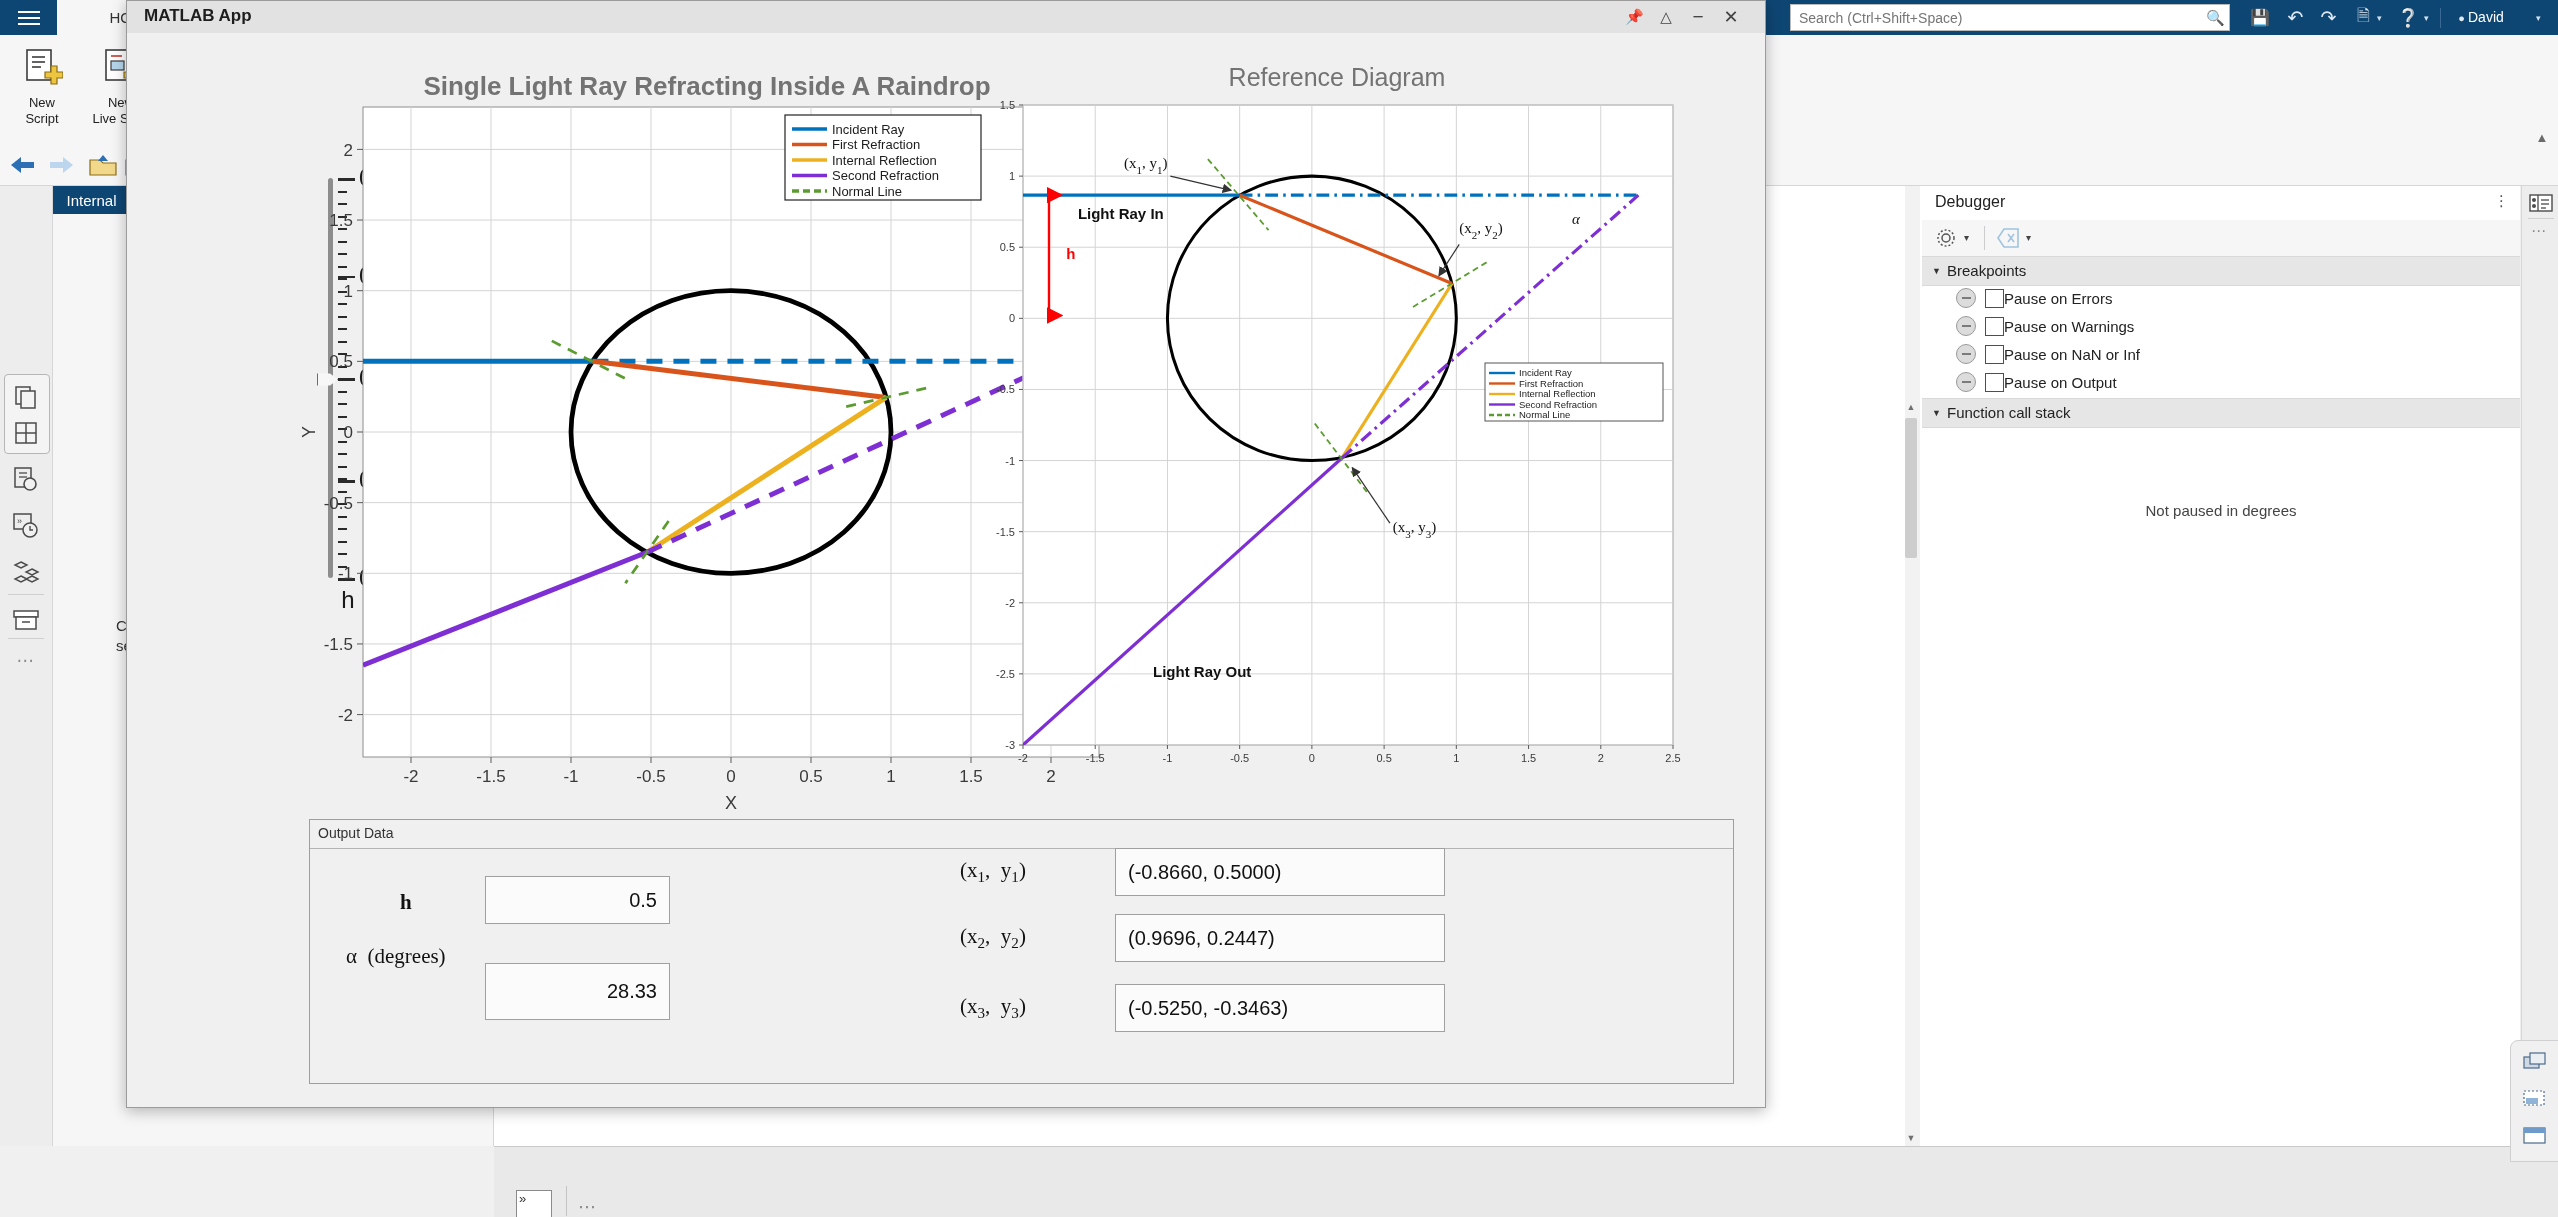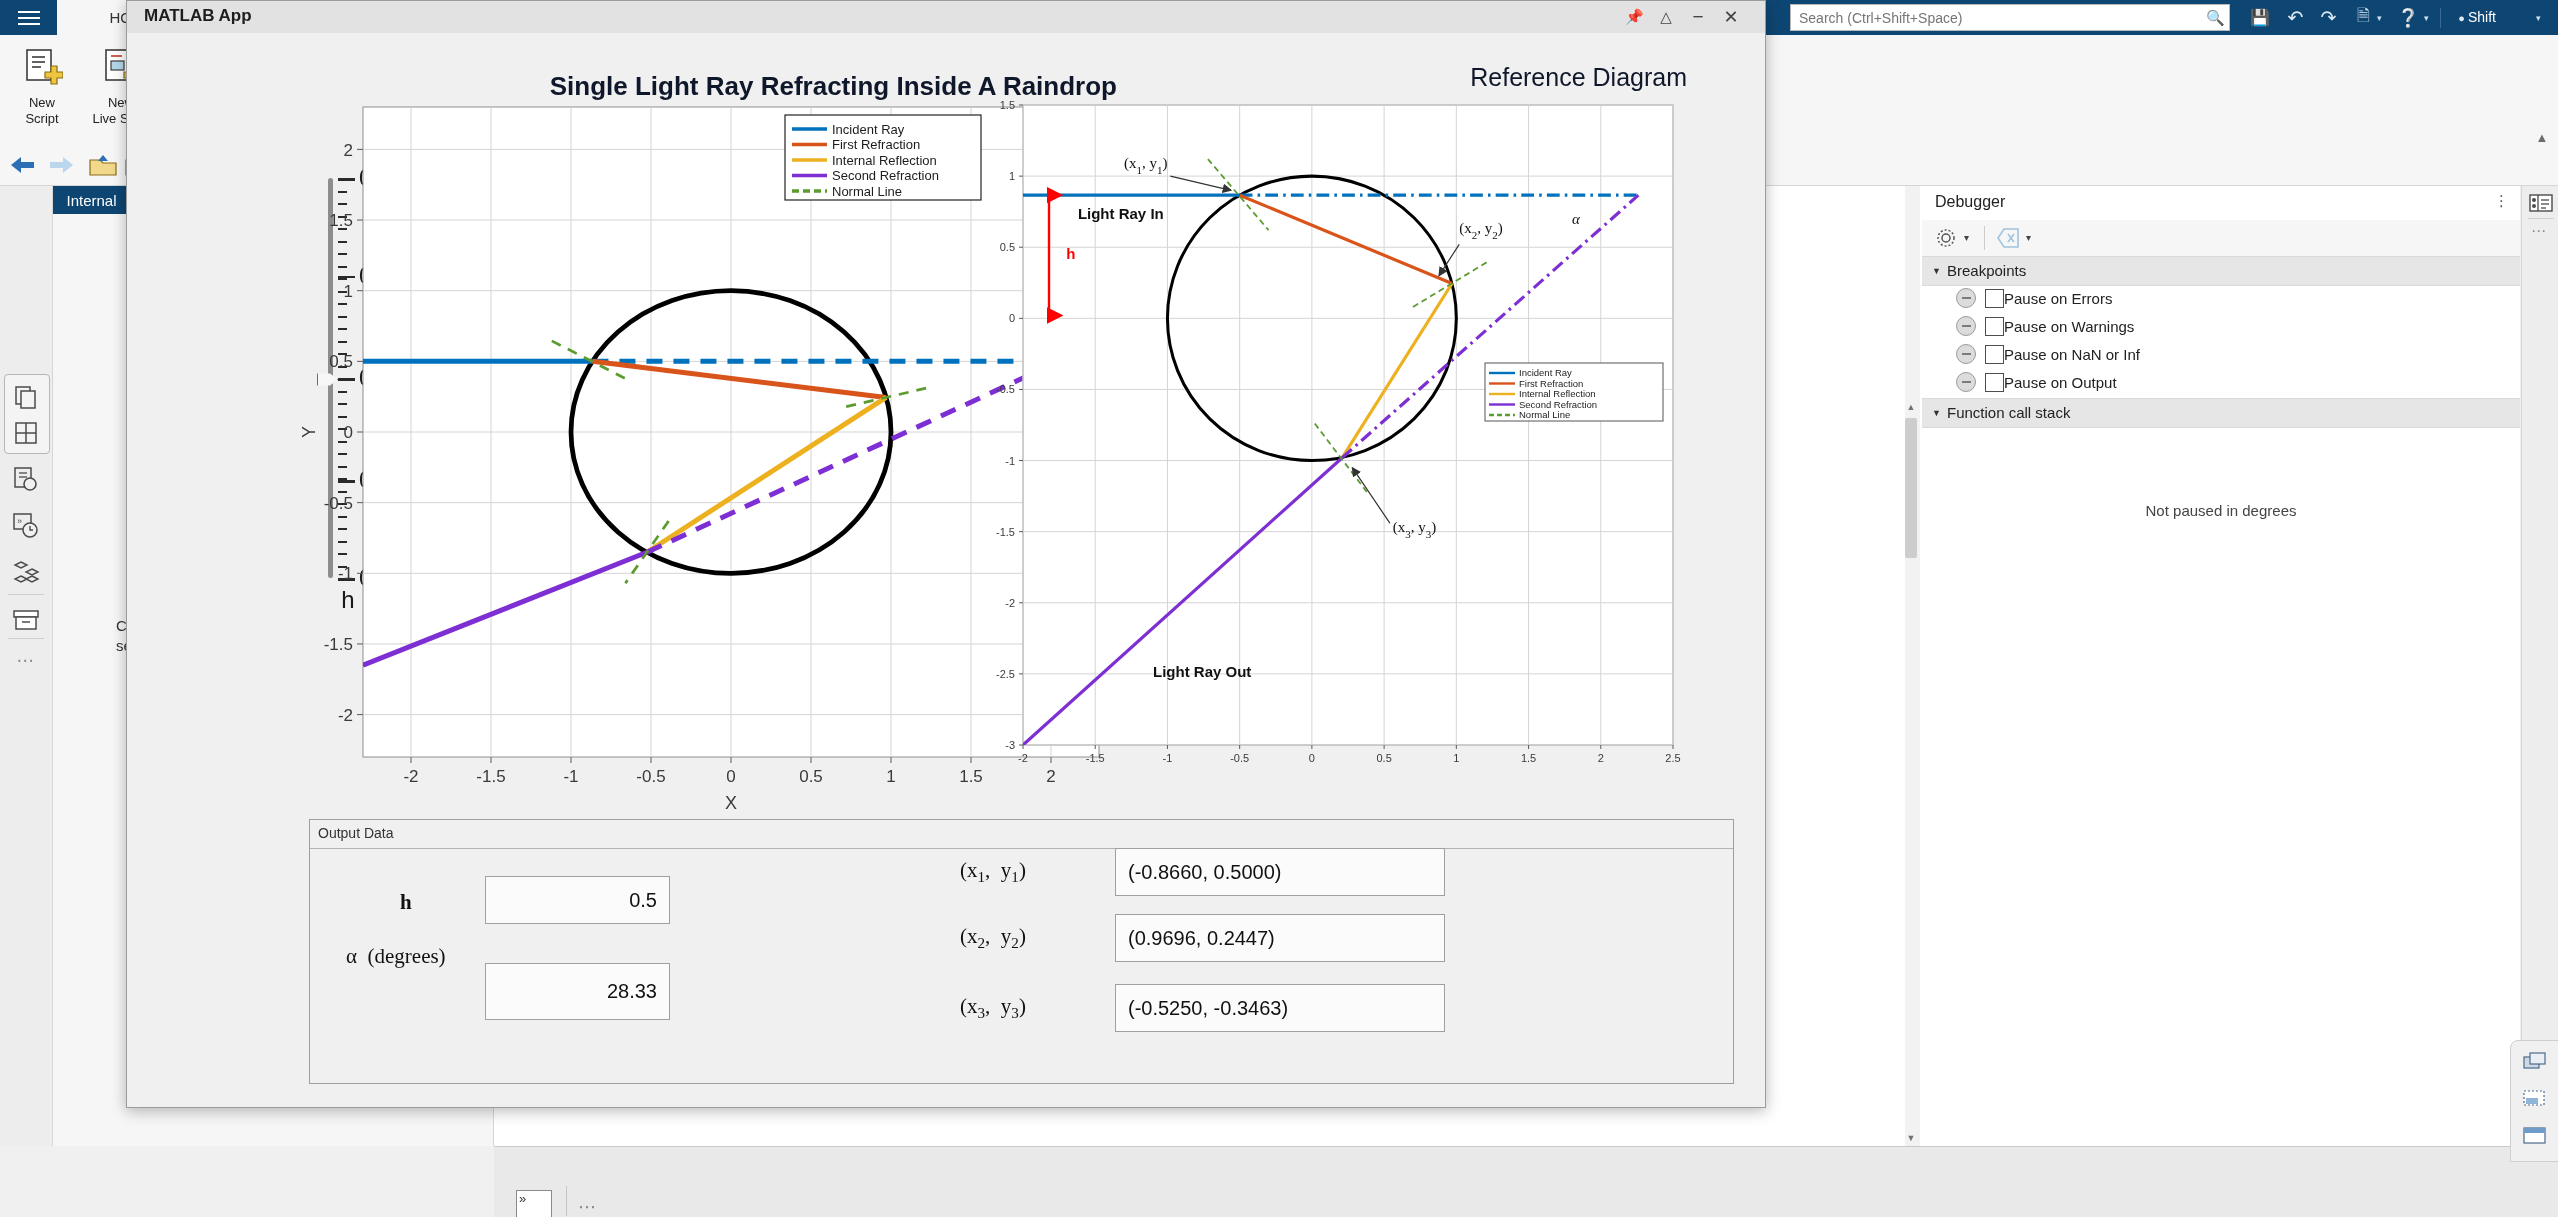--- a/index.html
+++ b/index.html
@@ -99,21 +99,21 @@
   .slider-track{position:absolute;left:15px;top:10px;width:5px;height:400px;background:#8d8d8d;border-radius:3px;}
   .tick{position:absolute;left:25px;height:2px;background:#2a2a2a;}
   .tick.major{width:17px;height:2.5px;}
   .tick.minor{width:9px;}
   .tlab{position:absolute;left:46px;font-size:23px;color:#1a1a1a;transform:translateY(-50%);}
   .slider-thumb{position:absolute;left:4px;width:19px;height:19px;background:#f7f7f7;border:1px solid #6d6d6d;cursor:pointer;
      clip-path:polygon(0% 22%,62% 22%,100% 50%,62% 78%,0% 78%);}
   .slider-lab{position:absolute;left:0px;top:418px;width:70px;text-align:center;font-size:24px;color:#1a1a1a;}
 
   
-  .plot-title{position:absolute;text-align:right;color:#0f172a;}
+  .plot-title{position:absolute;text-align:center;color:#737373;}
 
   
   .outpanel{position:absolute;left:182px;top:786px;width:1425px;height:265px;background:#f0f0f0;border:1px solid #9e9e9e;box-sizing:border-box;}
   .outpanel-cap{position:absolute;left:0;top:0;width:1423px;height:28px;border-bottom:1px solid #b4b4b4;}
   .outpanel-cap span{position:absolute;left:8px;top:5px;font-size:14px;color:#333;}
   .fld{position:absolute;background:#fbfbfb;border:1px solid #a0a0a0;box-sizing:border-box;
      display:flex;align-items:center;font-size:20px;color:#111;cursor:text;}
   .fld.right{justify-content:flex-end;padding-right:12px;}
   .fld.left{justify-content:flex-start;padding-left:12px;}
   .flab{position:absolute;font-size:21px;color:#111;white-space:nowrap;}
@@ -140,21 +140,21 @@
     </div>
     <div class="tb-icon" style="left:2247px">💾</div>
     <div class="tb-icon" style="left:2282px;font-size:19px">↶</div>
     <div class="tb-icon" style="left:2315px;font-size:19px">↷</div>
     <div class="tb-icon" style="left:2350px">🗎</div>
     <div class="tb-caret" style="left:2377px">▾</div>
     <div class="tb-icon" style="left:2395px;font-size:18px">❔</div>
     <div class="tb-caret" style="left:2424px">▾</div>
     <div class="tb-sep" style="left:2440px"></div>
     <div class="tb-icon" style="left:2448px;font-size:11px">●</div>
-    <div class="user-name">Shift</div>
+    <div class="user-name">David</div>
     <div class="tb-caret" style="left:2536px">▾</div>
   </div>
 
   <div class="ribbon">
     <div class="ribbon-btn" style="left:2px">
       <div class="glyph">
         <svg width="42" height="44" viewBox="0 0 42 44">
           <rect x="6" y="3" width="24" height="30" fill="#fff" stroke="#3c3c3c" stroke-width="1.6"></rect>
           <line x1="11" y1="10" x2="24" y2="10" stroke="#3c3c3c" stroke-width="1.6"></line>
           <line x1="11" y1="15" x2="24" y2="15" stroke="#3c3c3c" stroke-width="1.6"></line>

